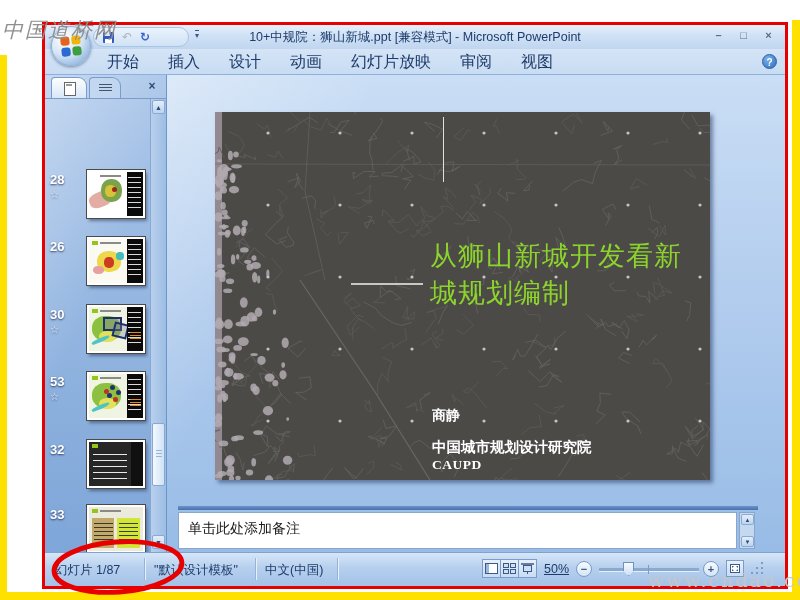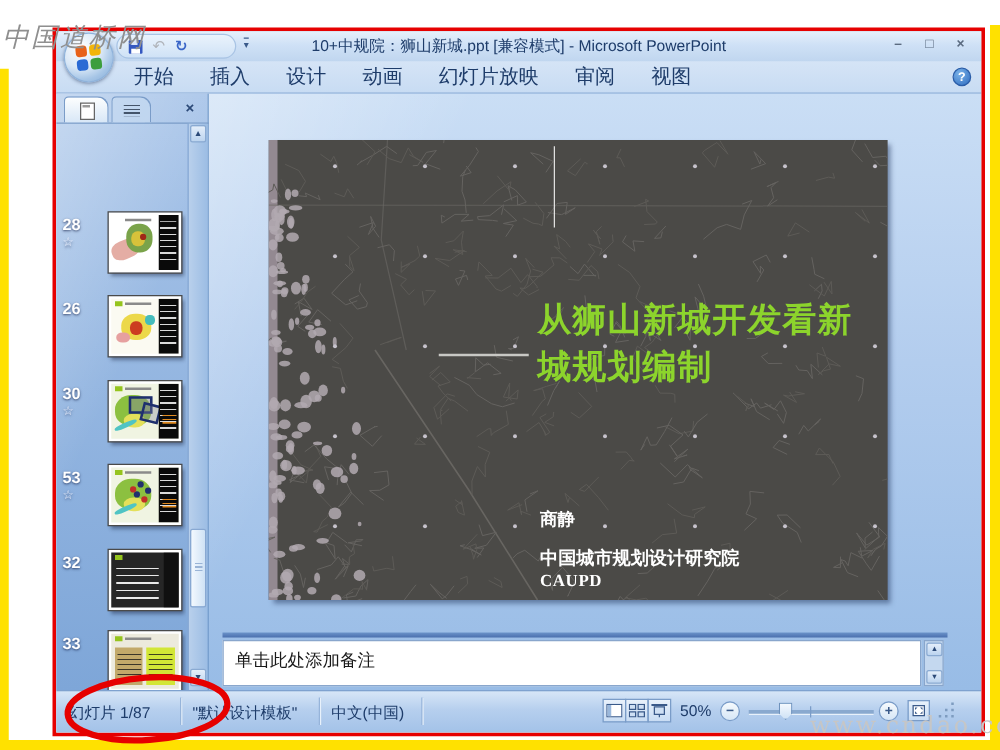--- a/index.html
+++ b/index.html
@@ -133,21 +133,21 @@
     background:linear-gradient(to right,#f4f9fe,#cfe2f5);box-sizing:border-box;}
   #psb-thumb::after{content:"";position:absolute;left:3px;top:26px;width:6px;height:8px;
     background:repeating-linear-gradient(to bottom,#9ab4d6 0 1px,transparent 1px 3px);}
   
   #canvas{position:absolute;left:122px;top:0;width:574px;height:431px;overflow:hidden;}
   #slide{position:absolute;left:48px;top:37px;width:495px;height:368px;background:#4b4a47;
     box-shadow:3px 3px 4px rgba(40,60,100,.55);}
   #slide svg{position:absolute;left:0;top:0;}
   #vline{position:absolute;left:228px;top:5px;width:1px;height:65px;background:#e8e8e8;opacity:.95;}
   #hline{position:absolute;left:136px;top:171px;width:72px;height:2px;background:#c8c8c4;}
-  #slide-title{position:absolute;left:215px;top:126px;width:270px;font-weight:bold;font-size:27px;
+  #slide-title{position:absolute;left:215px;top:126px;width:270px;font-weight:normal;font-size:27px;
     line-height:37px;color:#8cd42c;letter-spacing:1px;}
   #slide-author{position:absolute;left:217px;top:294px;color:#fff;font-weight:bold;}
   #slide-author .a1{font-size:14px;line-height:18px;margin-bottom:14px;}
   #slide-author .a2{font-size:14.5px;line-height:19px;}
   #slide-author .a3{font-family:"Liberation Serif",serif;font-size:13.5px;line-height:16px;letter-spacing:.5px;}
   
   #splitter{position:absolute;left:133px;top:431px;width:580px;height:4px;
     background:linear-gradient(#6b93c9,#4a6fae);}
   #notes{position:absolute;left:133px;top:437px;width:559px;height:37px;background:#fff;
     border:1px solid #89a6cc;box-sizing:border-box;font-size:14px;color:#1a1a1a;padding:7px 9px;}
@@ -156,21 +156,21 @@
   #nsb .sbtn{height:11px;line-height:10px;font-size:6px;}
   
   #statusbar{position:absolute;left:0;top:527px;width:740px;height:34px;
     background:linear-gradient(#d7e6f7,#b6cfee 45%,#a3c2e8);border-top:1px solid #7fa2cf;box-sizing:border-box;
     font-size:12.5px;color:#1e3c6a;}
   .st{position:absolute;top:9px;}
   .ssep{position:absolute;top:5px;width:1px;height:22px;background:#96b4da;border-right:1px solid #e8f1fb;}
   #views{position:absolute;left:437px;top:6px;display:flex;}
   .vbtn{width:19px;height:19px;border:1px solid #7a9cc8;background:linear-gradient(#e8f1fb,#c8dcf3);
     box-sizing:border-box;display:flex;align-items:center;justify-content:center;margin-right:-1px;}
-  #zoom-label{position:absolute;left:499px;top:9px;}
+  #zoom-label{position:absolute;left:499px;top:9px;text-decoration:underline;}
   .zbtn{position:absolute;top:8px;width:16px;height:16px;border:1px solid #7a9cc8;border-radius:50%;
     background:linear-gradient(#f6fafd,#d6e6f6);text-align:center;line-height:14px;font-size:11px;
     color:#3a5a8a;box-sizing:border-box;font-weight:bold;}
   #zoom-minus{left:531px;}
   #zoom-plus{left:658px;}
   #ztrack{position:absolute;left:554px;top:15px;width:100px;height:3px;background:#89a9cf;
     border-bottom:1px solid #e8f1fb;}
   #ztick{position:absolute;left:49px;top:-3px;width:1px;height:9px;background:#7a9cc8;}
   #zthumb{position:absolute;left:24px;top:-6px;width:11px;height:14px;
     background:linear-gradient(#f4f9fe,#cfe2f5);border:1px solid #6e92bc;box-sizing:border-box;

